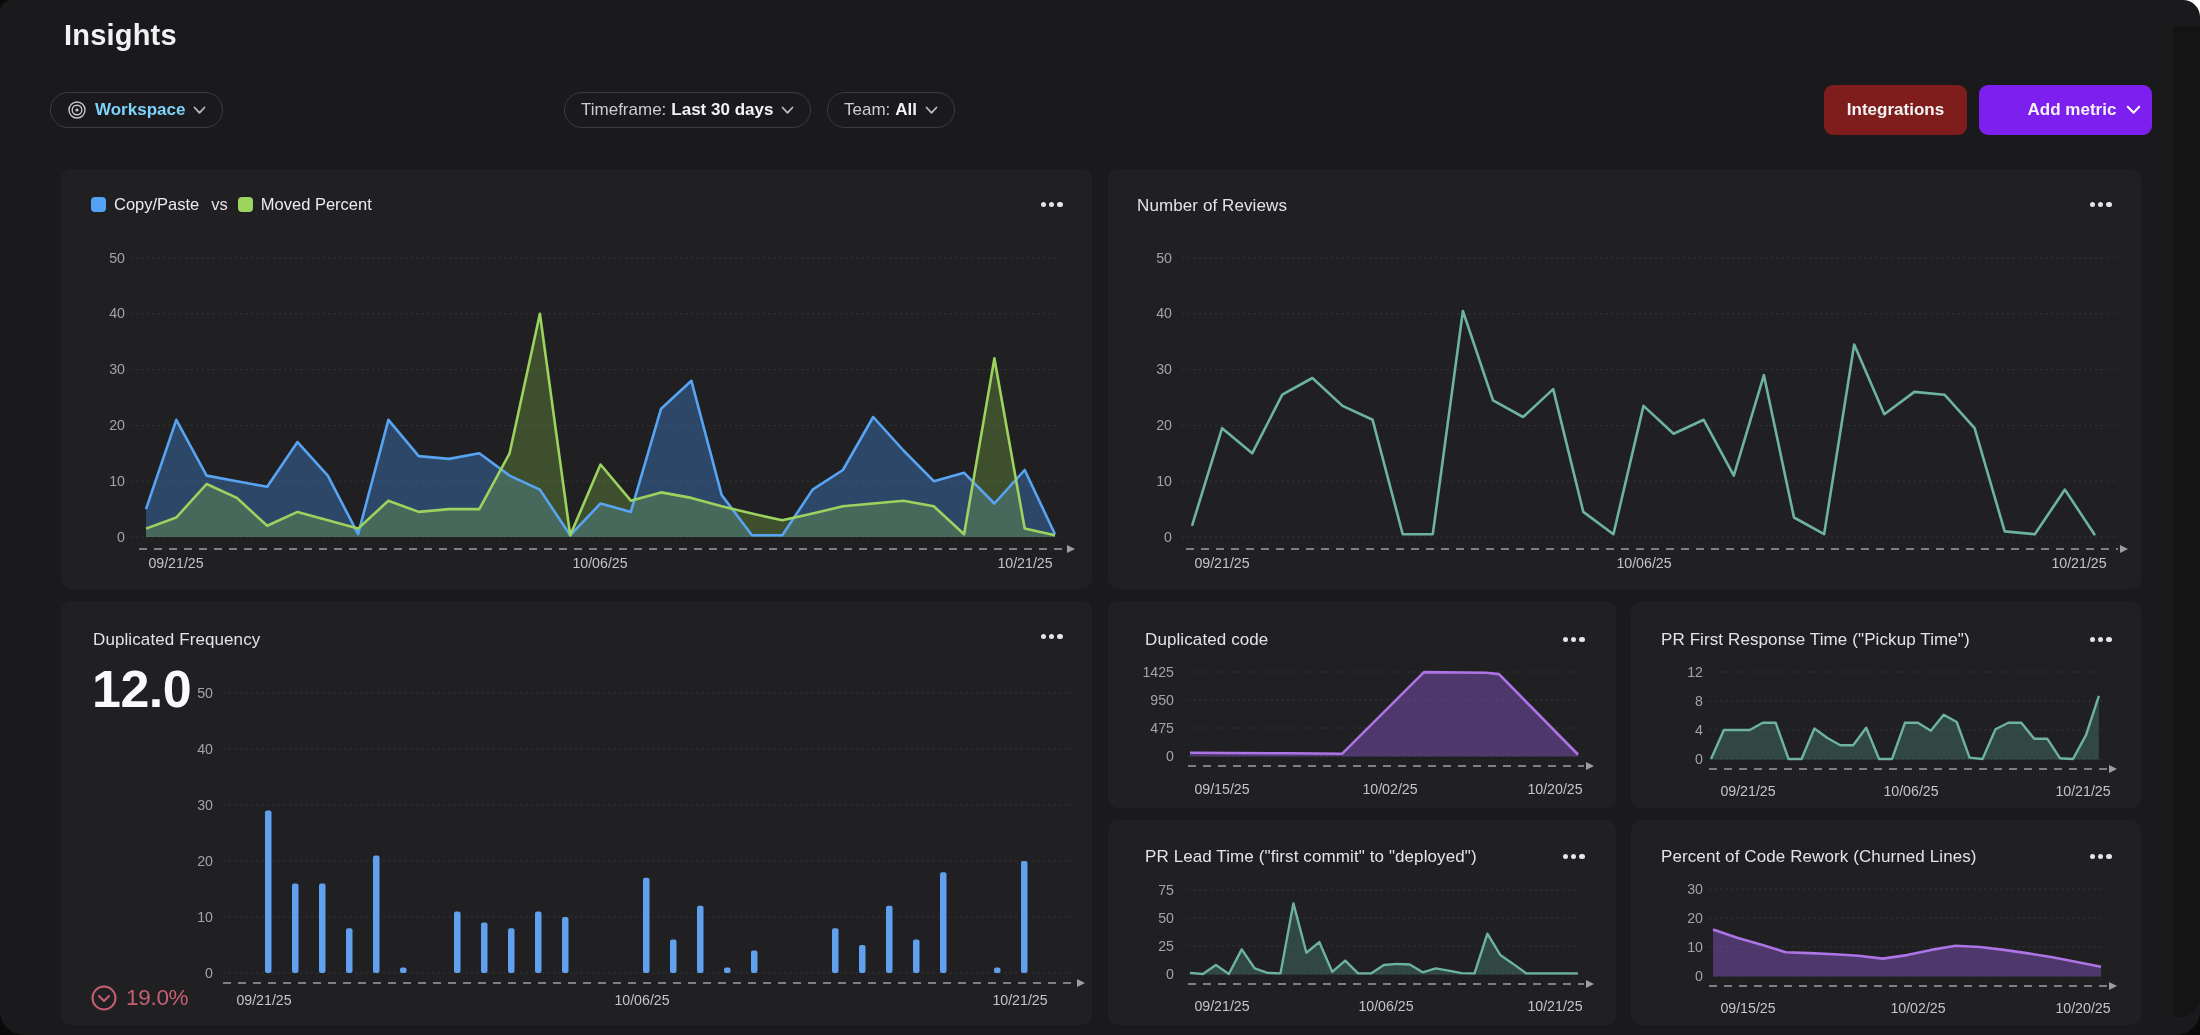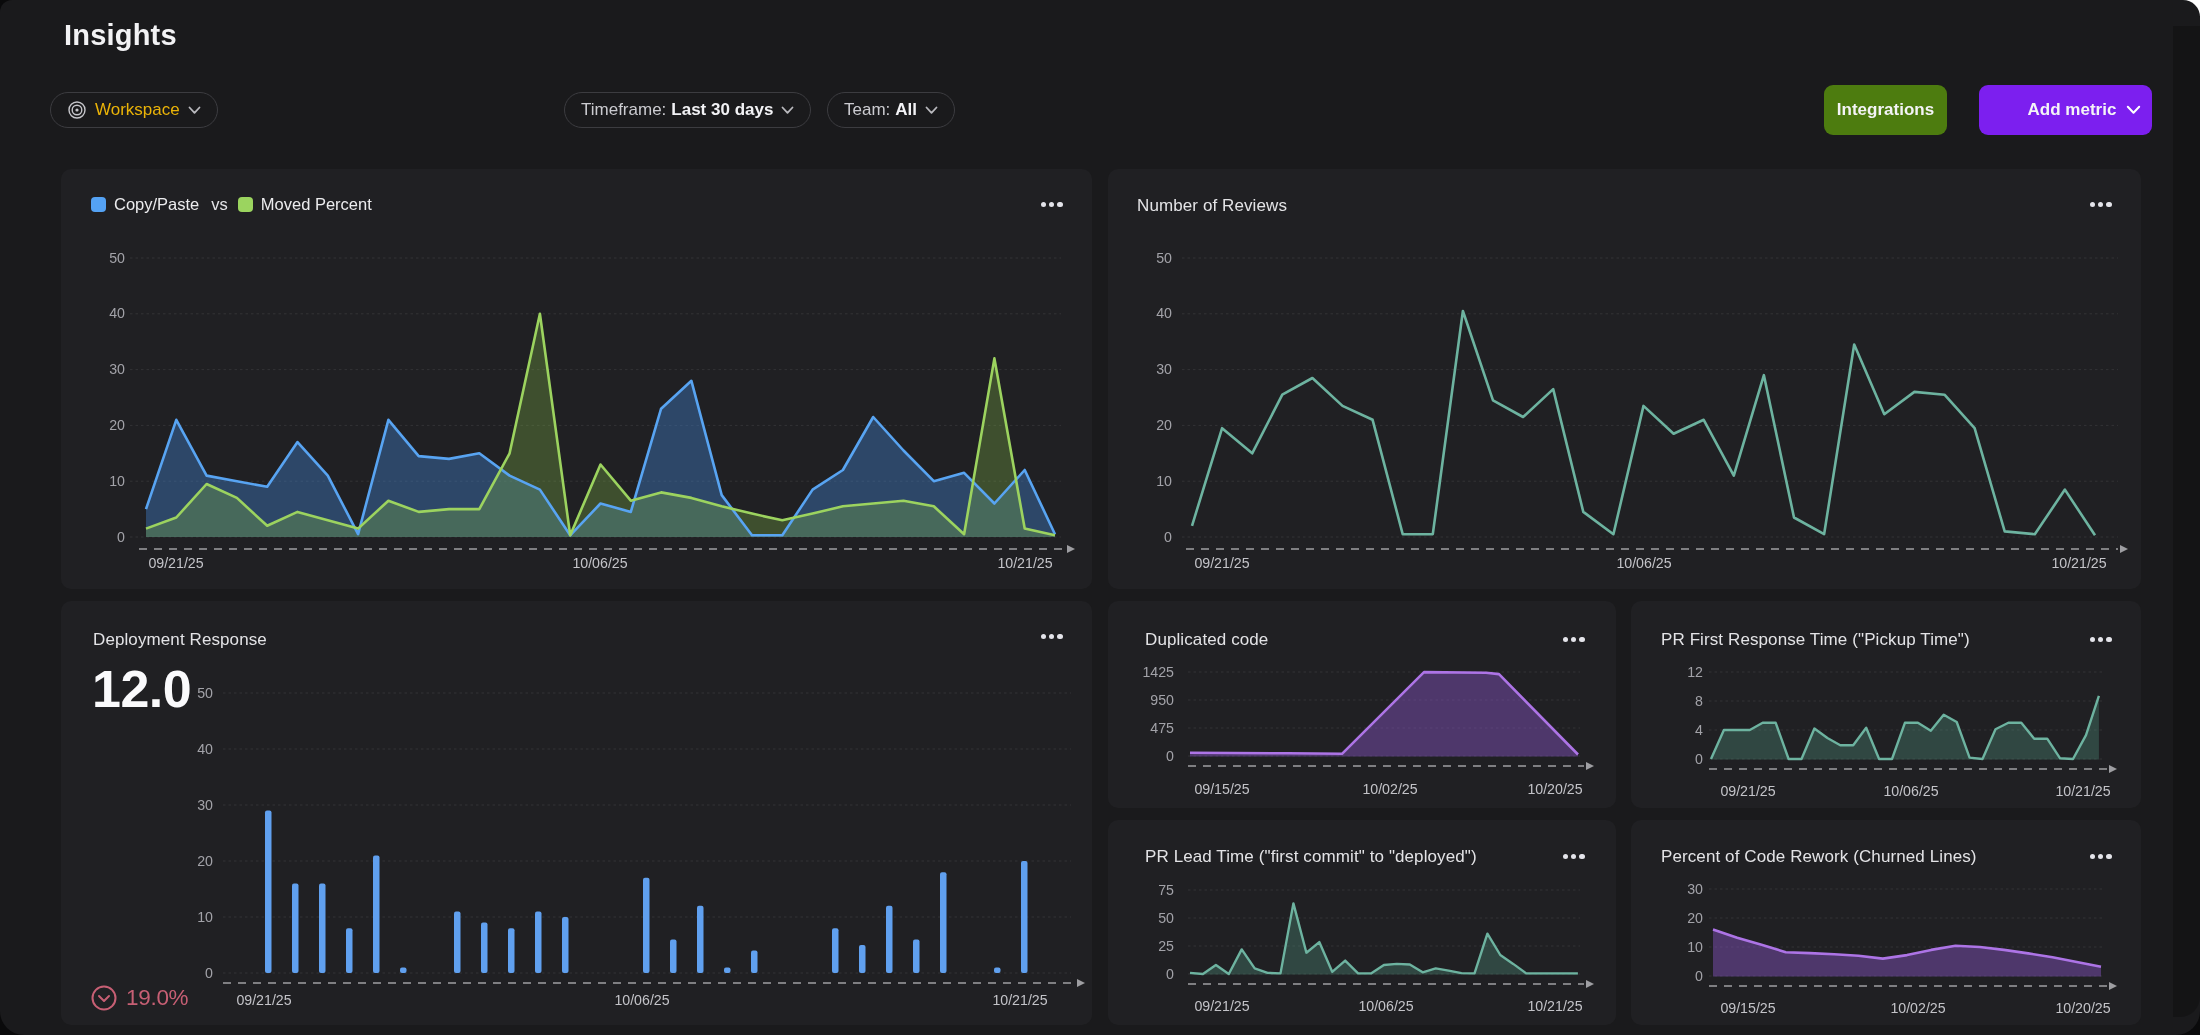--- a/index.html
+++ b/index.html
@@ -19,32 +19,32 @@
     <div id="whitecorner"></div>
     <div id="surface"></div>
     <div id="rightband"></div>
     <h1>Insights</h1>
     <div class="pill" style="left:50px;">
       <svg width="20" height="20" viewBox="0 0 20 20" style="margin-right:8px">
         <circle cx="10" cy="10" r="8" fill="none" stroke="#c6c6cb" stroke-width="1.4"></circle>
         <circle cx="10" cy="10" r="4.8" fill="none" stroke="#c6c6cb" stroke-width="1.4"></circle>
         <circle cx="10" cy="10" r="1.6" fill="#c6c6cb"></circle>
       </svg>
-      <span style="color:#eab308;font-weight:400;">Workspace</span>
+      <span style="color:#7dd3fc;font-weight:700;">Workspace</span>
       <svg class="chev" width="13" height="9" viewBox="0 0 13 9">
         <path d="M1.5 1.5 L6.5 6.8 L11.5 1.5" fill="none" stroke="#b9b9be" stroke-width="1.8" stroke-linecap="round" stroke-linejoin="round"></path>
       </svg>
     </div>
     <div class="pill" style="left:564px;">Timeframe:<b>Last 30 days</b><svg class="chev" width="13" height="9" viewBox="0 0 13 9">
         <path d="M1.5 1.5 L6.5 6.8 L11.5 1.5" fill="none" stroke="#b9b9be" stroke-width="1.8" stroke-linecap="round" stroke-linejoin="round"></path>
       </svg></div>
     <div class="pill" style="left:827px;">Team:<b>All</b><svg class="chev" width="13" height="9" viewBox="0 0 13 9">
         <path d="M1.5 1.5 L6.5 6.8 L11.5 1.5" fill="none" stroke="#b9b9be" stroke-width="1.8" stroke-linecap="round" stroke-linejoin="round"></path>
       </svg></div>
-    <div class="btn" style="left:1824px;width:123px;background:#4d7c0f;">Integrations</div>
+    <div class="btn" style="left:1824px;width:143px;background:#7f1d1d;">Integrations</div>
     <div class="btn" style="left:1979px;width:173px;background:#7c1fef;padding-left:38px;">Add metric<svg style="margin-left:10px" width="15" height="10" viewBox="0 0 15 10">
         <path d="M1.8 1.8 L7.5 7.8 L13.2 1.8" fill="none" stroke="#fff" stroke-width="2" stroke-linecap="round" stroke-linejoin="round"></path>
       </svg></div>
     <div class="card" style="left:61px;top:169px;width:1031px;height:420px;">
       <svg width="1031" height="420" style="position:absolute;left:0;top:0;" font-family="Liberation Sans,sans-serif">
         <line x1="69" y1="368.0" x2="1000" y2="368.0" stroke="rgba(255,255,255,0.085)" stroke-dasharray="2.5 3" stroke-width="1"></line>
         <line x1="69" y1="312.2" x2="1000" y2="312.2" stroke="rgba(255,255,255,0.085)" stroke-dasharray="2.5 3" stroke-width="1"></line>
         <line x1="69" y1="256.4" x2="1000" y2="256.4" stroke="rgba(255,255,255,0.085)" stroke-dasharray="2.5 3" stroke-width="1"></line>
         <line x1="69" y1="200.6" x2="1000" y2="200.6" stroke="rgba(255,255,255,0.085)" stroke-dasharray="2.5 3" stroke-width="1"></line>
         <line x1="69" y1="144.8" x2="1000" y2="144.8" stroke="rgba(255,255,255,0.085)" stroke-dasharray="2.5 3" stroke-width="1"></line>
@@ -142,21 +142,21 @@
         <rect x="852.0" y="338.4" width="6.5" height="33.6" rx="2" fill="#60a0ef"></rect>
         <rect x="879.0" y="271.2" width="6.5" height="100.8" rx="2" fill="#60a0ef"></rect>
         <rect x="933.0" y="366.4" width="6.5" height="5.6" rx="2" fill="#60a0ef"></rect>
         <rect x="960.0" y="260.0" width="6.5" height="112.0" rx="2" fill="#60a0ef"></rect>
         <line x1="162" y1="382" x2="1014" y2="382" stroke="rgba(235,235,240,0.62)" stroke-dasharray="8 7" stroke-width="1.5"></line>
         <path d="M1016 378 L1024 382 L1016 386 Z" fill="rgba(235,235,240,0.62)"></path>
         <text x="203" y="404" text-anchor="middle" font-size="14.2" fill="#c3c3c8">09/21/25</text>
         <text x="581" y="404" text-anchor="middle" font-size="14.2" fill="#c3c3c8">10/06/25</text>
         <text x="959" y="404" text-anchor="middle" font-size="14.2" fill="#c3c3c8">10/21/25</text>
       </svg>
-      <div class="ctitle" style="left:32px;top:29px;">Deployment Response</div>
+      <div class="ctitle" style="left:32px;top:29px;">Duplicated Frequency</div>
       <div style="position:absolute;left:31px;top:58px;font-size:52px;font-weight:700;letter-spacing:-0.5px;color:#fafafc;">12.0</div>
       <div style="position:absolute;left:30px;top:384px;display:flex;align-items:center;color:#c75f74;">
         <svg width="26" height="26" viewBox="0 0 26 26">
           <circle cx="13" cy="13" r="11.5" fill="none" stroke="#c75f74" stroke-width="2"></circle>
           <path d="M8 11 L13 16 L18 11" fill="none" stroke="#c75f74" stroke-width="2" stroke-linecap="round" stroke-linejoin="round"></path>
         </svg>
         <span style="margin-left:9px;font-size:22.5px;font-weight:400;letter-spacing:-0.3px;">19.0%</span>
       </div>
       <div style="position:absolute;left:980px;top:33px;display:flex;gap:2.7px;">
         <span class="dot"></span>

